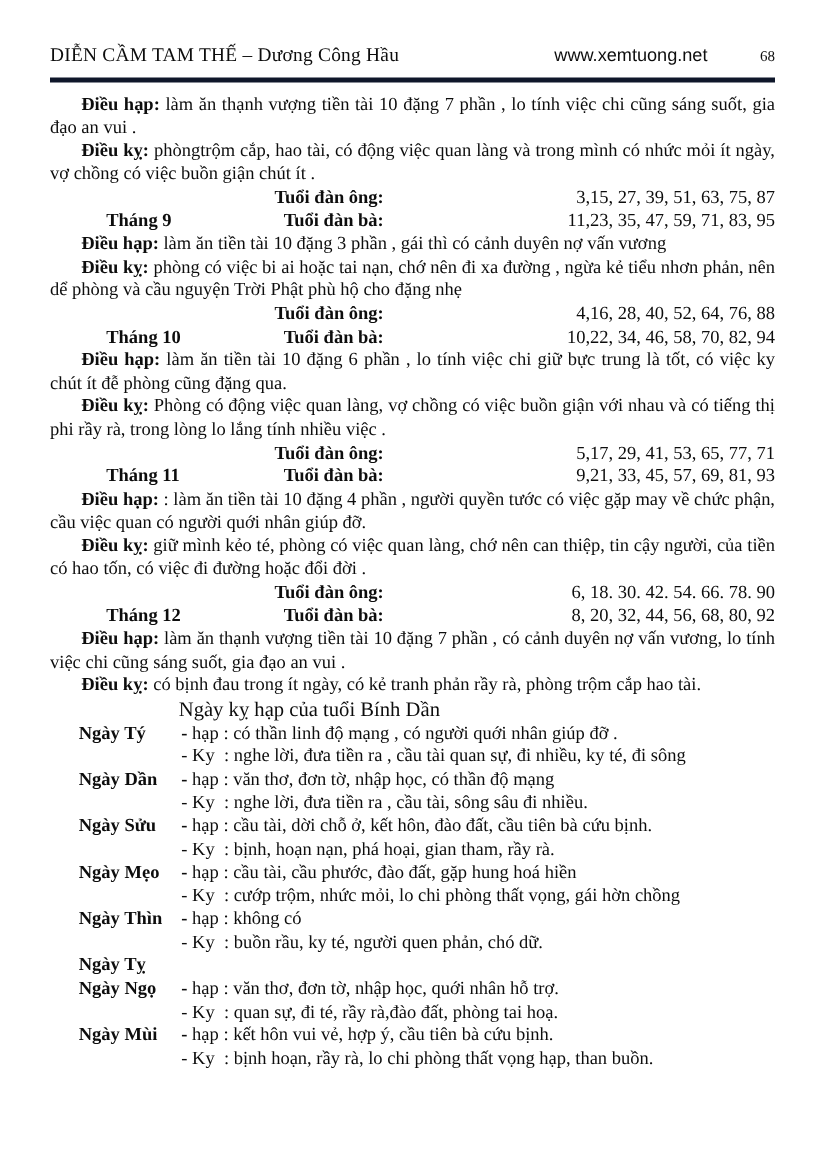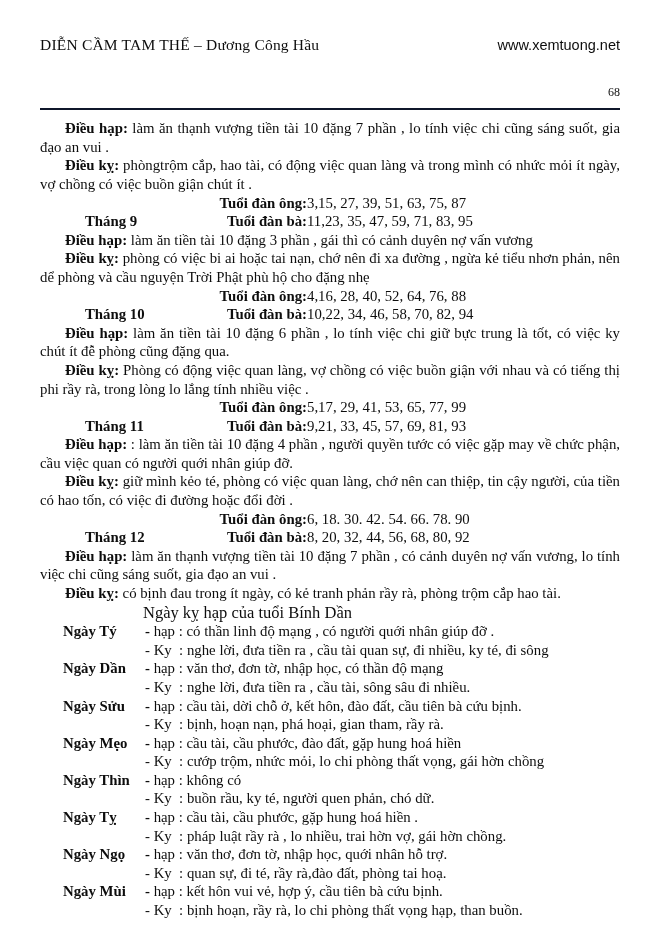--- a/index.html
+++ b/index.html
@@ -11,37 +11,37 @@
     color:#0d0d0d;
     font-family:"Liberation Serif", serif;
     font-size:14.8px;
     line-height:18.6px;
     overflow:hidden;
     box-sizing:border-box;
   }
   .header {
     display:flex; align-items:baseline;
     margin:36px 41px 0 40px;
-    border-bottom:2px solid #0f172a;
+    border-bottom:4px solid #0f172a;
     padding-bottom:7px;
   }
   .header-title { font-size:15.5px; letter-spacing:0.2px; }
-  .header-right { margin-left:auto; display:flex; align-items:flex-end; gap:28px;flex-direction:column; }
+  .header-right { margin-left:auto; display:flex; align-items:center; gap:42px; }
   .site { font-family:"Liberation Sans", sans-serif; font-size:14.5px; }
   .pagenum { font-size:12px; }
 
   .content { margin:9px 41px 0 40px; }
 
   .para { margin:0; text-align:justify; text-indent:25px; }
   .b { font-weight:bold; }
 
   .tuoi-row { display:flex; margin-left:45px; white-space:pre; }
   .col-month { width:100px; font-weight:bold; }
   .col-label { width:122px; font-weight:bold;text-align:right; }
-  .col-ages { flex:1; }
+  .col-ages { flex:1;text-align:right; }
 
   .days-heading {
     font-weight:normal;
     font-size:16.5px;
     margin:0 0 0 103px;
     line-height:19.5px;
   }
 
   .day-row { display:flex; margin-left:23px; }
   .day-name { width:82px; font-weight:bold; flex:none; }
@@ -94,21 +94,21 @@
         <span class="col-ages">10,22, 34, 46, 58, 70, 82, 94</span>
       </div>
       <p class="para"><span class="b">Điều hạp:</span><span> làm ăn tiền tài 10 đặng 6 phần , lo tính việc chi giữ bực trung là tốt, có việc ky chút ít đễ phòng cũng đặng qua.</span></p>
       <p class="para"><span class="b">Điều kỵ:</span><span> Phòng có động việc quan làng, vợ chồng có việc buồn giận với nhau và có tiếng thị phi rầy rà, trong lòng lo lắng tính nhiều việc .</span></p>
     </div>
 
     <div>
       <div class="tuoi-row">
         <span class="col-month"></span>
         <span class="col-label">Tuổi đàn ông:</span>
-        <span class="col-ages">5,17, 29, 41, 53, 65, 77, 99</span>
+        <span class="col-ages">5,17, 29, 41, 53, 65, 77, 71</span>
       </div>
       <div class="tuoi-row">
         <span class="col-month">Tháng 11</span>
         <span class="col-label">Tuổi đàn bà:</span>
         <span class="col-ages">9,21, 33, 45, 57, 69, 81, 93</span>
       </div>
       <p class="para"><span class="b">Điều hạp:</span><span> : làm ăn tiền tài 10 đặng 4 phần , người quyền tước có việc gặp may về chức phận, cầu việc quan có người quới nhân giúp đỡ.</span></p>
       <p class="para"><span class="b">Điều kỵ:</span><span> giữ mình kẻo té, phòng có việc quan làng, chớ nên can thiệp, tin cậy người, của tiền có hao tốn, có việc đi đường hoặc đổi đời .</span></p>
     </div>
 
@@ -164,24 +164,20 @@
     <div class="day-row">
       <span class="day-name">Ngày Thìn</span>
       <div class="day-lines">
         <div class="day-line"><span class="dash">-</span><span> hạp : không có</span></div>
         <div class="day-line"><span>- Ky  : buồn rầu, ky té, người quen phản, chó dữ.</span></div>
       </div>
     </div>
 
     <div class="day-row">
       <span class="day-name">Ngày Tỵ</span>
-      <div class="day-lines">
-        <div class="day-line"><span class="dash">-</span><span> hạp : cầu tài, cầu phước, gặp hung hoá hiền .</span></div>
-        <div class="day-line"><span>- Ky  : pháp luật rầy rà , lo nhiều, trai hờn vợ, gái hờn chồng.</span></div>
-      </div>
     </div>
 
     <div class="day-row">
       <span class="day-name">Ngày Ngọ</span>
       <div class="day-lines">
         <div class="day-line"><span class="dash">-</span><span> hạp : văn thơ, đơn tờ, nhập học, quới nhân hỗ trợ.</span></div>
         <div class="day-line"><span>- Ky  : quan sự, đi té, rầy rà,đào đất, phòng tai hoạ.</span></div>
       </div>
     </div>
 

